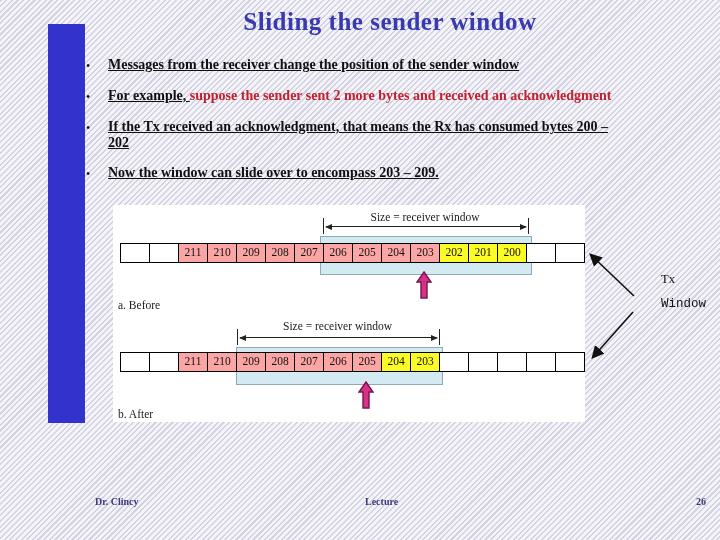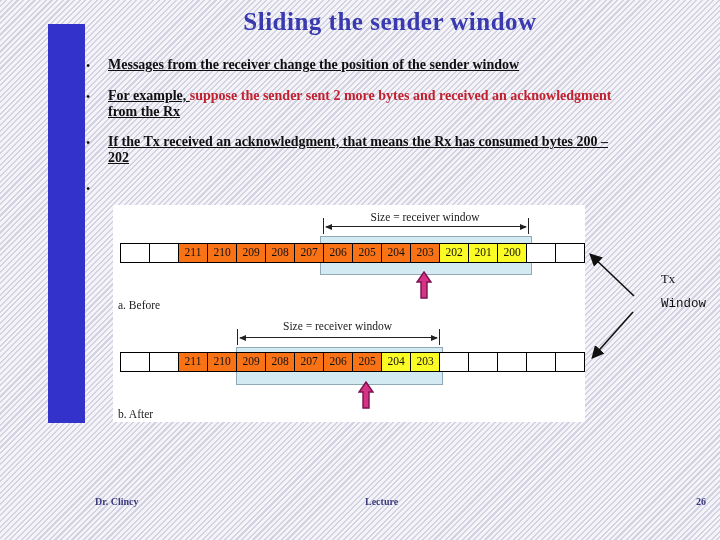--- a/index.html
+++ b/index.html
@@ -27,21 +27,21 @@
   .measure .ah{position:absolute;width:0;height:0;border-top:3px solid transparent;border-bottom:3px solid transparent;top:5.5px;}
   .measure .ah.left{left:1px;border-right:7px solid #222;}
   .measure .ah.right{right:1px;border-left:7px solid #222;}
   .win{position:absolute;background:#d4eaf3;border:1px solid #90a9b6;}
   .cellrow{position:absolute;left:7px;width:465px;height:20px;display:flex;}
   .cell{
     flex:1;border:1px solid #000;margin-left:-1px;box-sizing:border-box;
     font-size:11.5px;line-height:17px;text-align:center;color:#111;background:#fff;
   }
   .cell:first-child{margin-left:0;}
-  .cell.pink{background:#f97316;}
+  .cell.pink{background:#fca5a5;}
   .cell.yellow{background:#fbfb25;}
   .caption{position:absolute;left:5px;font-size:11.5px;color:#1a1a1a;}
   .uparrow{position:absolute;width:16px;height:28px;}
   .sidelabel{position:absolute;font-size:12.5px;color:#111;margin-left:24px;}
   .txarrows{position:absolute;left:585px;top:243px;}
   .footer-item{position:absolute;top:496px;font-size:10px;font-weight:bold;color:#3a3a7e;}
 </style>
 </head>
 <body>
 
@@ -53,32 +53,34 @@
     <div class="bullet">
       <span class="dot">•</span>
       <div class="btxt">
         <div><span class="seg-black">Messages from the receiver change the position of the sender window</span></div>
       </div>
     </div>
     <div class="bullet">
       <span class="dot">•</span>
       <div class="btxt">
         <div><span class="seg-black">For example, </span><span class="seg-red">suppose the sender sent 2 more bytes and received an acknowledgment</span></div>
-        <div><span class="seg-black">from the Rx</span></div>
       </div>
     </div>
     <div class="bullet">
       <span class="dot">•</span>
       <div class="btxt">
         <div><span class="seg-black">If the Tx received an acknowledgment, that means the Rx has consumed bytes 200 –</span></div>
         <div><span class="seg-black">202</span></div>
       </div>
     </div>
     <div class="bullet">
       <span class="dot">•</span>
+      <div class="btxt">
+        <div><span class="seg-black">Now the window can slide over to encompass 203 – 209.</span></div>
+      </div>
     </div>
   </div>
 
 <div class="panel">
 
   <div class="size-text" style="left:210px;top:6px;width:204px;">Size = receiver window</div>
   <div class="measure" style="left:210px;top:13px;width:204px;">
     <div class="mline"></div>
       <div class="ah left"></div>
       <div class="ah right"></div>

